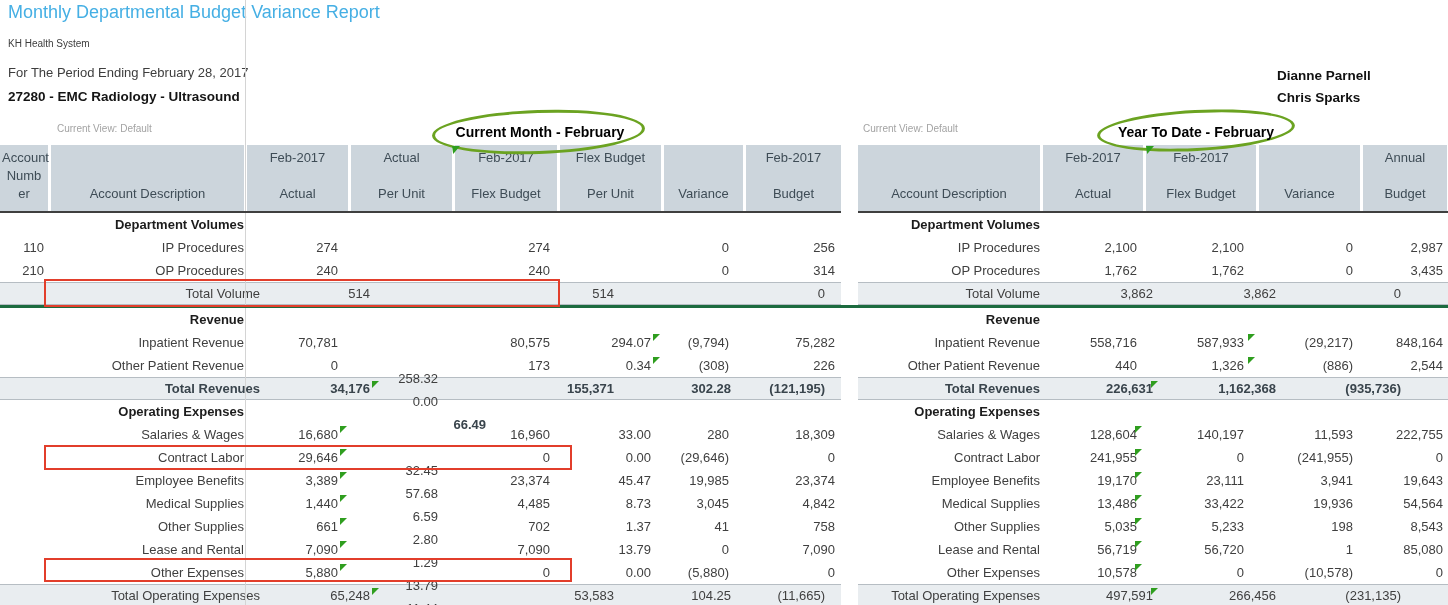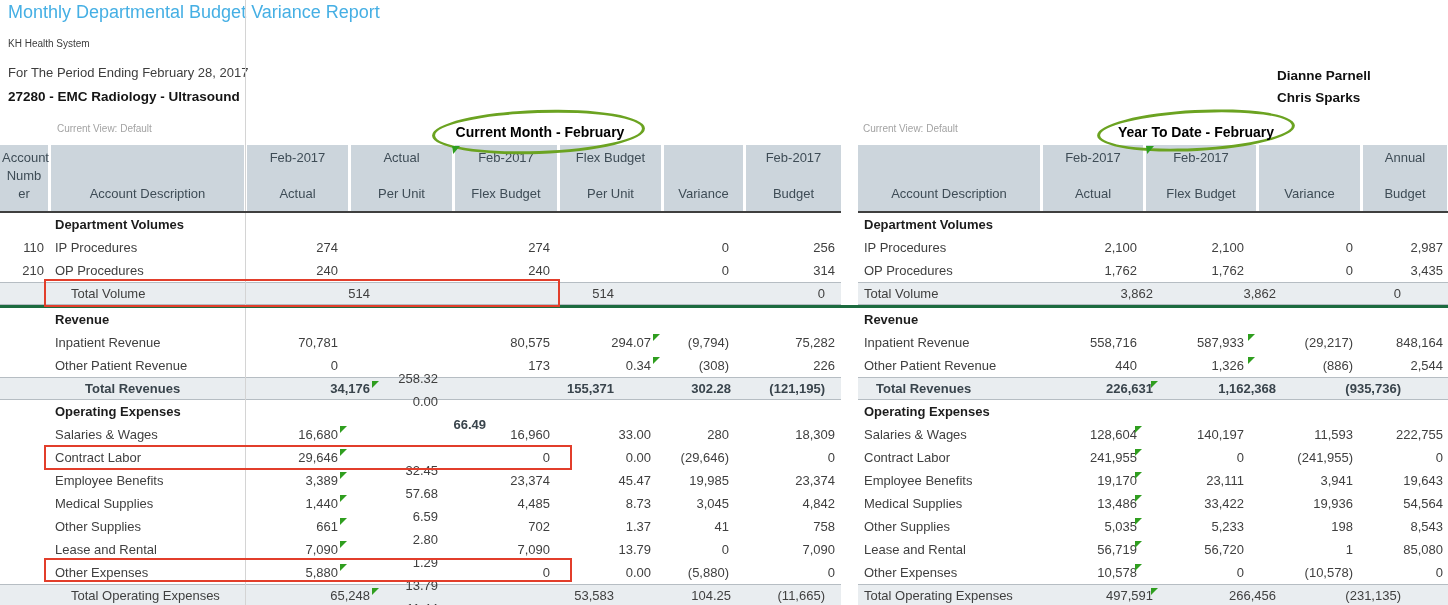--- a/index.html
+++ b/index.html
@@ -31,21 +31,21 @@
   .t-left .row{grid-template-columns:48px 193px 101px 101px 102px 101px 79px 95px;}
   .t-right .row{grid-template-columns:182px 100px 110px 101px 84px;}
   .row.head{height:66px;margin-bottom:2px;}
   .spacer{height:3px;}
   .hcell{background:var(--header-bg);color:var(--header-text);display:flex;flex-direction:column;
          justify-content:space-between;padding:5px 2px 9px;text-align:center;font-size:13px;line-height:16px;white-space:nowrap;}
   .hcell.single{justify-content:flex-end;}
   .hcell.acct{justify-content:space-between;overflow:visible;}
   .cell{position:relative;font-size:13px;line-height:23px;white-space:nowrap;color:var(--body-text);}
   .cell.num{text-align:right;padding-right:4px;}
-  .cell.desc{text-align:left;padding-left:4px;}
+  .cell.desc{text-align:right;padding-left:4px;}
   .t-right .cell.desc{padding-left:6px;}
   .cell.val{text-align:right;}
   .t-left .val.c2{padding-right:10px;} .t-left .val.c3{padding-right:14px;margin-top:36px;}
   .t-left .val.c4{padding-right:7px;}  .t-left .val.c5{padding-right:10px;}
   .t-left .val.c6{padding-right:14px;} .t-left .val.c7{padding-right:6px;}
   .t-right .val.c1{padding-right:6px;} .t-right .val.c2{padding-right:12px;}
   .t-right .val.c3{padding-right:7px;} .t-right .val.c4{padding-right:4px;}
   .row.section .desc{font-weight:bold;color:#1c1c1c;}
   .row.total,.row.total_bold{background:var(--total-row-bg);border-top:1px solid var(--total-row-border);
       border-bottom:1px solid var(--total-row-border);box-sizing:border-box;gap:19px;}

